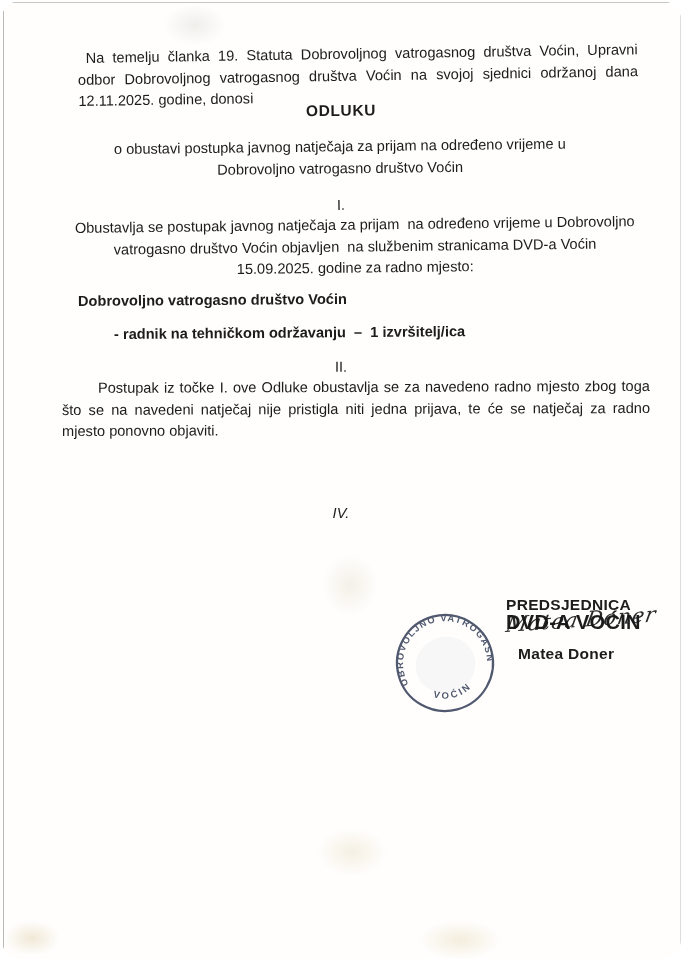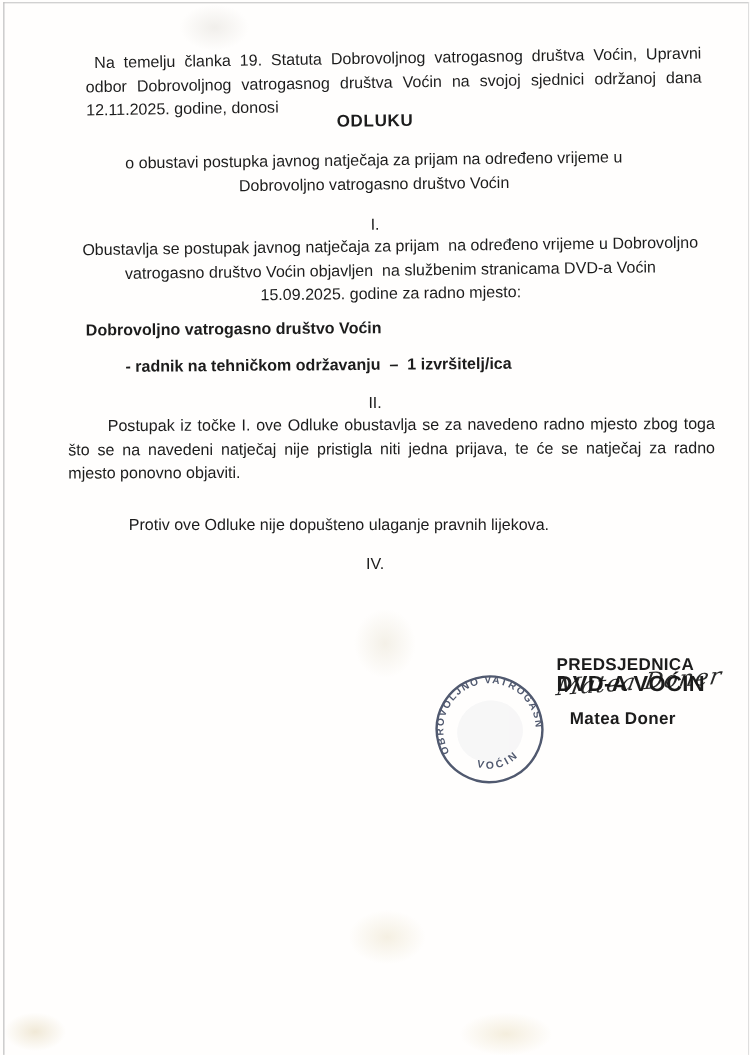--- a/index.html
+++ b/index.html
@@ -5,20 +5,21 @@
   html,body{margin:0;padding:0;background:#ffffff;}
   .page{
     position:relative;
     width:682px;height:959px;
     background:#fffefd;
     overflow:hidden;
     font-family:"Liberation Sans", sans-serif;
     color:#1c1c1c;
     font-size:14.6px;
     line-height:21.5px;
+    border-radius:23px;
   }
   
   .edge-top{position:absolute;top:2px;left:3px;right:1px;height:1px;background:#c6c6c6;}
   .edge-left{position:absolute;top:2px;left:3px;bottom:0;width:1px;background:#b9b9b9;}
   .edge-right{position:absolute;top:2px;right:1px;bottom:0;width:1px;background:#dedede;}
   .smudges{
     position:absolute;inset:0;pointer-events:none;
     background:
       radial-gradient(ellipse 45px 30px at 195px 25px, rgba(208,203,194,0.30), transparent 70%),
       radial-gradient(ellipse 40px 45px at 350px 585px, rgba(242,238,228,0.85), transparent 70%),
@@ -76,23 +77,22 @@
 
   <div class="blk center tilt-b sec-num" style="left:0;top:199px;width:682px;">I.</div>
   <div class="blk center prewrap tilt-b" style="left:75px;top:218px;width:560px;">Obustavlja se postupak javnog natječaja za prijam  na određeno vrijeme u Dobrovoljno vatrogasno društvo Voćin objavljen  na službenim stranicama DVD-a Voćin 15.09.2025. godine za radno mjesto:</div>
 
   <div class="blk bold tilt-c" style="left:78px;top:291px;width:420px;">Dobrovoljno vatrogasno društvo Voćin</div>
   <div class="blk bold prewrap tilt-c" style="left:114px;top:324px;width:460px;">- radnik na tehničkom održavanju  –  1 izvršitelj/ica</div>
 
   <div class="blk center tilt-d sec-num" style="left:0;top:358px;width:682px;">II.</div>
   <div class="blk justify indent36 tilt-d" style="left:62px;top:378px;width:588px;">Postupak iz točke I. ove Odluke obustavlja se za navedeno radno mjesto zbog toga što se na navedeni natječaj nije pristigla niti jedna prijava, te će se natječaj za radno mjesto ponovno objaviti.</div>
 
-  <div class="blk" style="left:117px;top:468px;width:500px;">Protiv ove Odluke nije dopušteno ulaganje pravnih lijekova.</div>
 
-  <div class="blk center sec-num" style="left:0;top:503px;width:682px;">IV.</div>
+  <div class="blk center sec-num" style="left:0;top:503px;width:682px;font-style:italic;">IV.</div>
 
   <div class="sig-block">
     <div class="sig-role1">PREDSJEDNICA</div>
     <div class="sig-role2">DVD-A VOĆIN</div>
     <div class="sig-script">Matea Doner</div>
     <div class="sig-name">Matea Doner</div>
   </div>
 
   <svg class="stamp" viewBox="0 0 110 110">
     <g transform="rotate(-15 55 55)">

